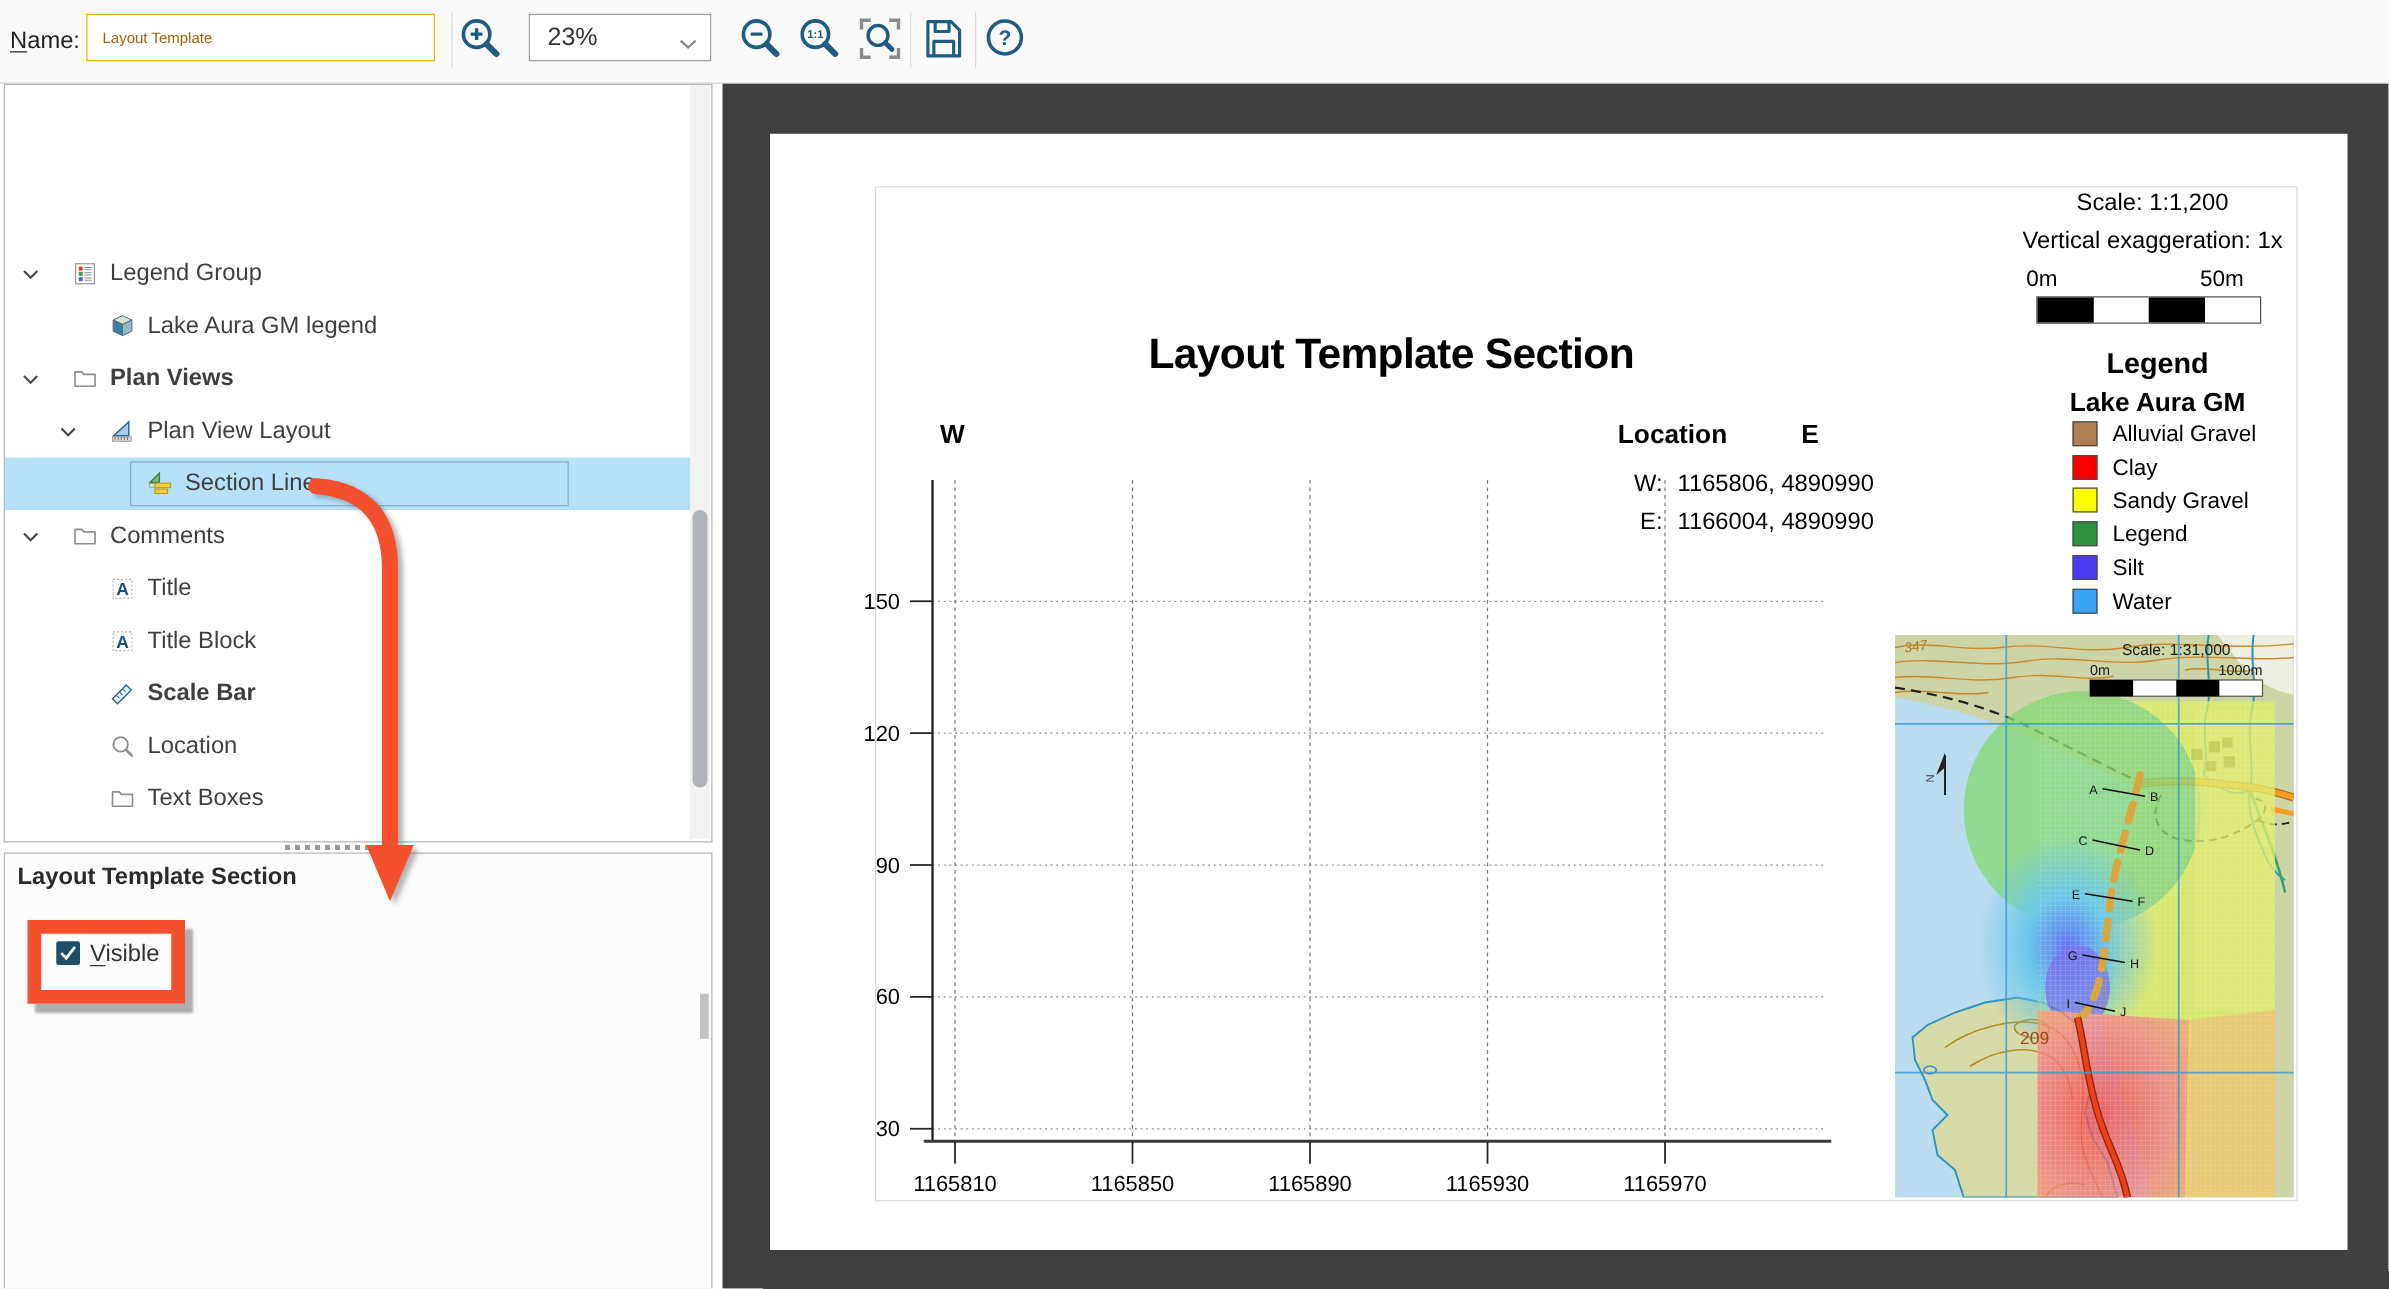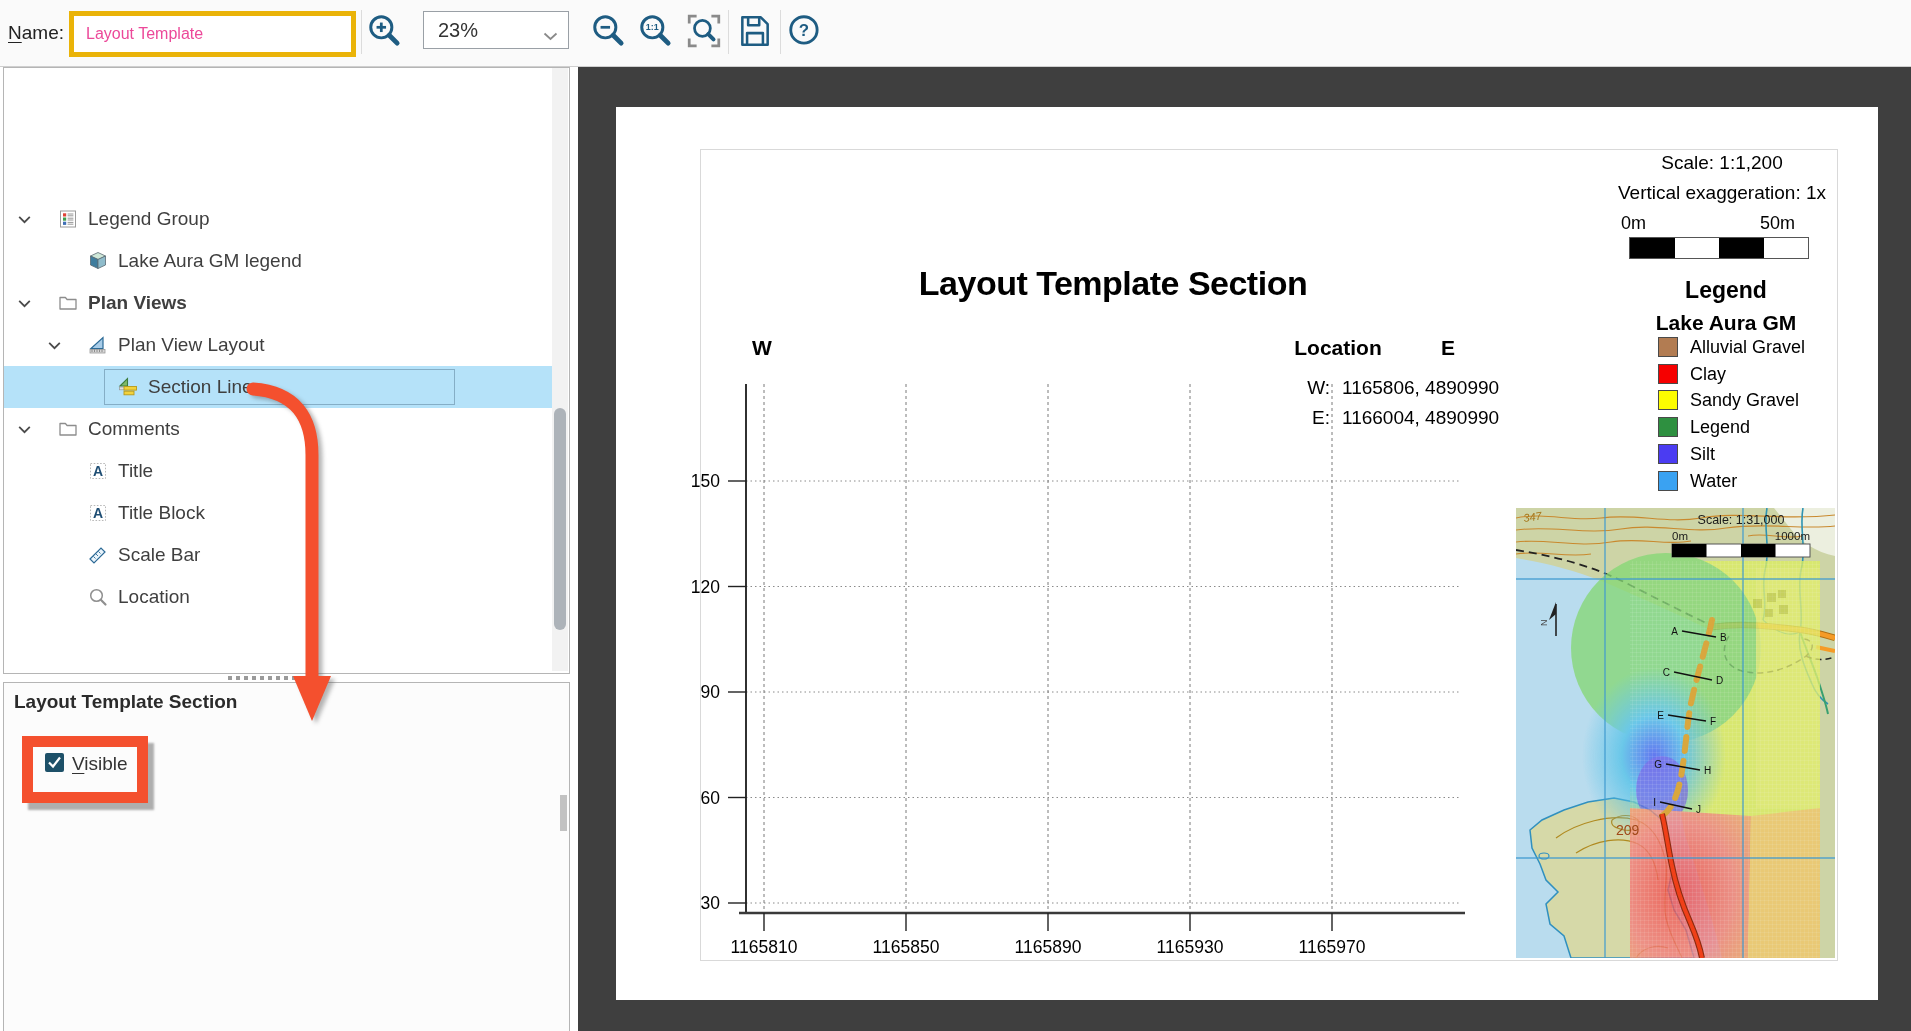--- a/index.html
+++ b/index.html
@@ -3,22 +3,22 @@
 <meta charset="utf-8">
 <style>
   html,body{margin:0;padding:0}
   #screen{position:relative;width:1911px;height:1031px;background:#fff;overflow:hidden;
           font-family:"Liberation Sans",sans-serif;color:#222}
 
   
   .toolbar{position:absolute;left:0;top:0;width:1911px;height:66px;background:#fafafa;border-bottom:1px solid #cfcfcf}
   .tb-label{position:absolute;left:8px;top:0;height:66px;line-height:66px;font-size:19px;color:#222}
   .ul{text-decoration:underline;text-underline-offset:3px}
-  .tb-input{position:absolute;left:69px;top:11px;width:253px;height:36px;border:5px solid #eab308;background:#fff;
-            font-size:16px;color:#ec4899;padding:0 12px;font-family:inherit;box-sizing:content-box}
+  .tb-input{position:absolute;left:69px;top:11px;width:253px;height:36px;border:1px solid #eab308;background:#fff;
+            font-size:12px;color:#a16207;padding:0 12px;font-family:inherit;box-sizing:content-box}
   .tb-sep{position:absolute;top:10px;width:1px;height:44px;background:#dcdcdc}
   .tb-icon{position:absolute;top:12px;width:38px;height:38px;cursor:pointer}
   .tb-select{position:absolute;left:423px;top:11px;width:146px;height:38px;border:1px solid #9aa0a6;background:#fff;box-sizing:border-box;cursor:pointer}
   .tb-select .val{position:absolute;left:14px;top:0;line-height:36px;font-size:20px;color:#333}
   .tb-select .chev{position:absolute;right:10px;top:15px}
 
   
   .tree-box{position:absolute;left:3px;top:67px;width:565px;height:605px;border:1px solid #b5b5b5;background:#fff;overflow:hidden}
   #tree-rows{position:absolute;left:0;top:0;width:100%;height:100%}
   .tree-row{position:absolute;left:0;width:548px;height:42px;cursor:pointer}
@@ -225,37 +225,43 @@
             </svg></span>
           <span class="tlabel" style="left:114px">Title</span>
         </div>
         <div class="tree-row" style="top: 424px;">
           <span class="ticon" style="left:84px"><svg width="20" height="20" viewBox="0 0 20 20">
               <rect x="2.5" y="2.5" width="15" height="15" fill="none" stroke="#b0b0b0" stroke-width=".9" stroke-dasharray="1.6 1.6"></rect>
               <text x="10" y="15" text-anchor="middle" font-size="14" font-weight="bold" fill="#1f4e74" font-family="Liberation Serif,serif">A</text>
             </svg></span>
           <span class="tlabel" style="left:114px">Title Block</span>
         </div>
-        <div class="tree-row" style="top: 466px;">
+        <div class="tree-row" style="top: 466px; font-weight: bold;">
           <span class="ticon" style="left:84px"><svg width="20" height="20" viewBox="0 0 20 20">
               <polygon points="2,14 13,3 17,7 6,18" fill="#eaf4fb" stroke="#2c6a96" stroke-width="1.2"></polygon>
               <g stroke="#2c6a96" stroke-width=".9">
                 <line x1="5.5" y1="11.5" x2="7.5" y2="13.5"></line>
                 <line x1="8" y1="9" x2="10" y2="11"></line>
                 <line x1="10.5" y1="6.5" x2="12.5" y2="8.5"></line>
               </g>
             </svg></span>
           <span class="tlabel" style="left:114px">Scale Bar</span>
         </div>
         <div class="tree-row" style="top: 508px;">
           <span class="ticon" style="left:84px"><svg width="20" height="20" viewBox="0 0 20 20">
               <circle cx="8.5" cy="8.5" r="5.8" fill="none" stroke="#8f8f8f" stroke-width="1.5"></circle>
               <line x1="12.8" y1="12.8" x2="17.5" y2="17.5" stroke="#8f8f8f" stroke-width="2.2" stroke-linecap="round"></line>
             </svg></span>
           <span class="tlabel" style="left:114px">Location</span>
+        </div>
+        <div class="tree-row" style="top: 550px;">
+          <span class="ticon" style="left:84px"><svg width="20" height="20" viewBox="0 0 20 20">
+              <path d="M2,16 V4.5 h5.4 l1.7,2 H18 V16 Z" fill="#fff" stroke="#8d8d8d" stroke-width="1.3" stroke-linejoin="round"></path>
+            </svg></span>
+          <span class="tlabel" style="left:114px">Text Boxes</span>
         </div>
       </div>
     <div class="tree-scroll">
       <div class="tree-thumb"></div>
     </div>
   </div>
 
   <div class="splitter"></div>
 
   <div class="props">

